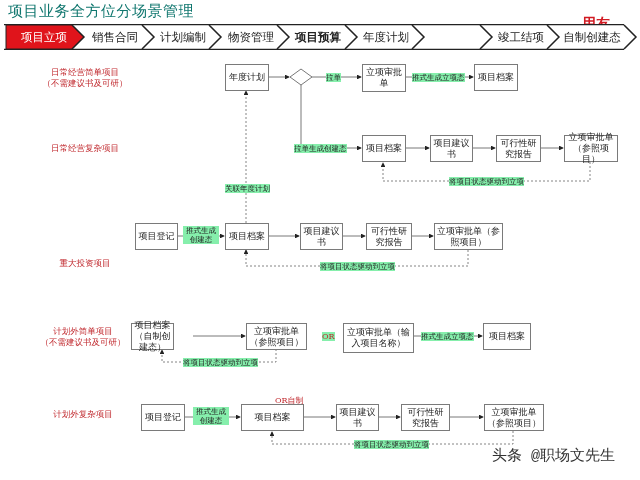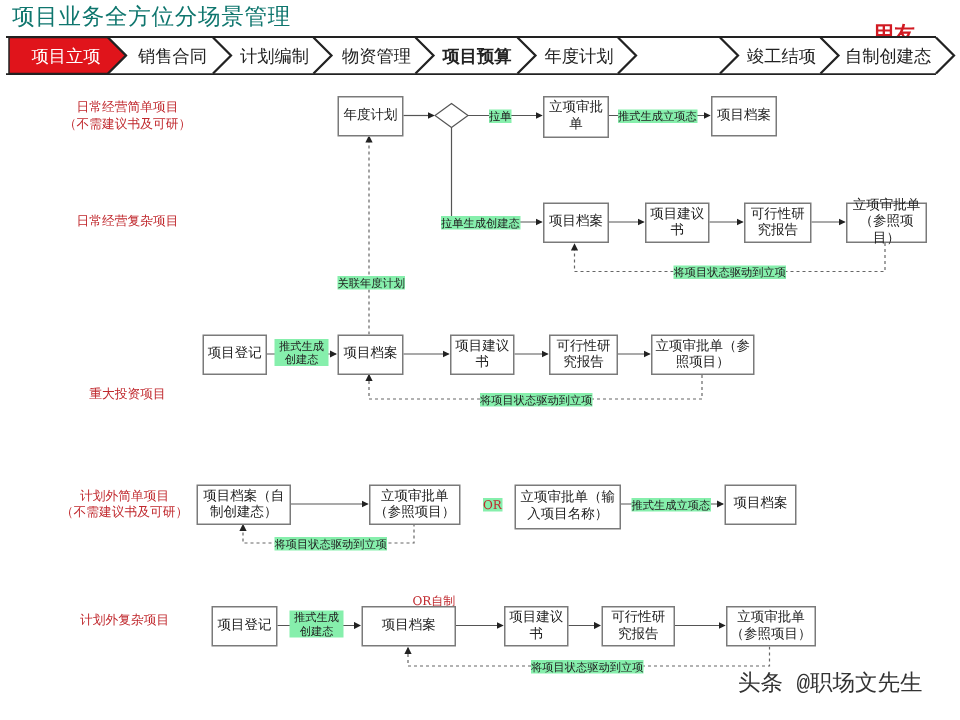--- a/index.html
+++ b/index.html
@@ -123,21 +123,21 @@
 <div class="lbl" style="left:225px;top:184px;">关联年度计划</div>
 
 <div class="box" style="left:135px;top:223px;width:43px;height:27px;">项目登记</div>
 <div class="lbl" style="left:183px;top:226px;width:36px;white-space:normal;">推式生成创建态</div>
 <div class="box" style="left:225px;top:223px;width:44px;height:27px;">项目档案</div>
 <div class="box" style="left:300px;top:223px;width:43px;height:27px;">项目建议书</div>
 <div class="box" style="left:366px;top:223px;width:46px;height:27px;">可行性研究报告</div>
 <div class="box" style="left:434px;top:223px;width:69px;height:27px;">立项审批单（参照项目）</div>
 <div class="lbl" style="left:320px;top:262px;">将项目状态驱动到立项</div>
 
-<div class="box" style="left:131px;top:323px;width:63px;height:27px;">项目档案（自制创建态）</div>
+<div class="box" style="left:131px;top:323px;width:43px;height:27px;">项目档案（自制创建态）</div>
 <div class="box" style="left:246px;top:323px;width:61px;height:27px;">立项审批单（参照项目）</div>
 <div class="lbl" style="left:183px;top:358px;">将项目状态驱动到立项</div>
 <div class="lbl red" style="left:322px;top:332px;font-size:8px;">OR</div>
 <div class="box" style="left:343px;top:323px;width:71px;height:30px;">立项审批单（输入项目名称）</div>
 <div class="lbl" style="left:421px;top:332px;">推式生成立项态</div>
 <div class="box" style="left:483px;top:323px;width:48px;height:27px;">项目档案</div>
 
 <div class="box" style="left:141px;top:404px;width:44px;height:27px;">项目登记</div>
 <div class="lbl" style="left:193px;top:407px;width:36px;white-space:normal;">推式生成创建态</div>
 <div class="lbl red" style="left:275px;top:396px;font-size:8px;background:transparent;">OR自制</div>

